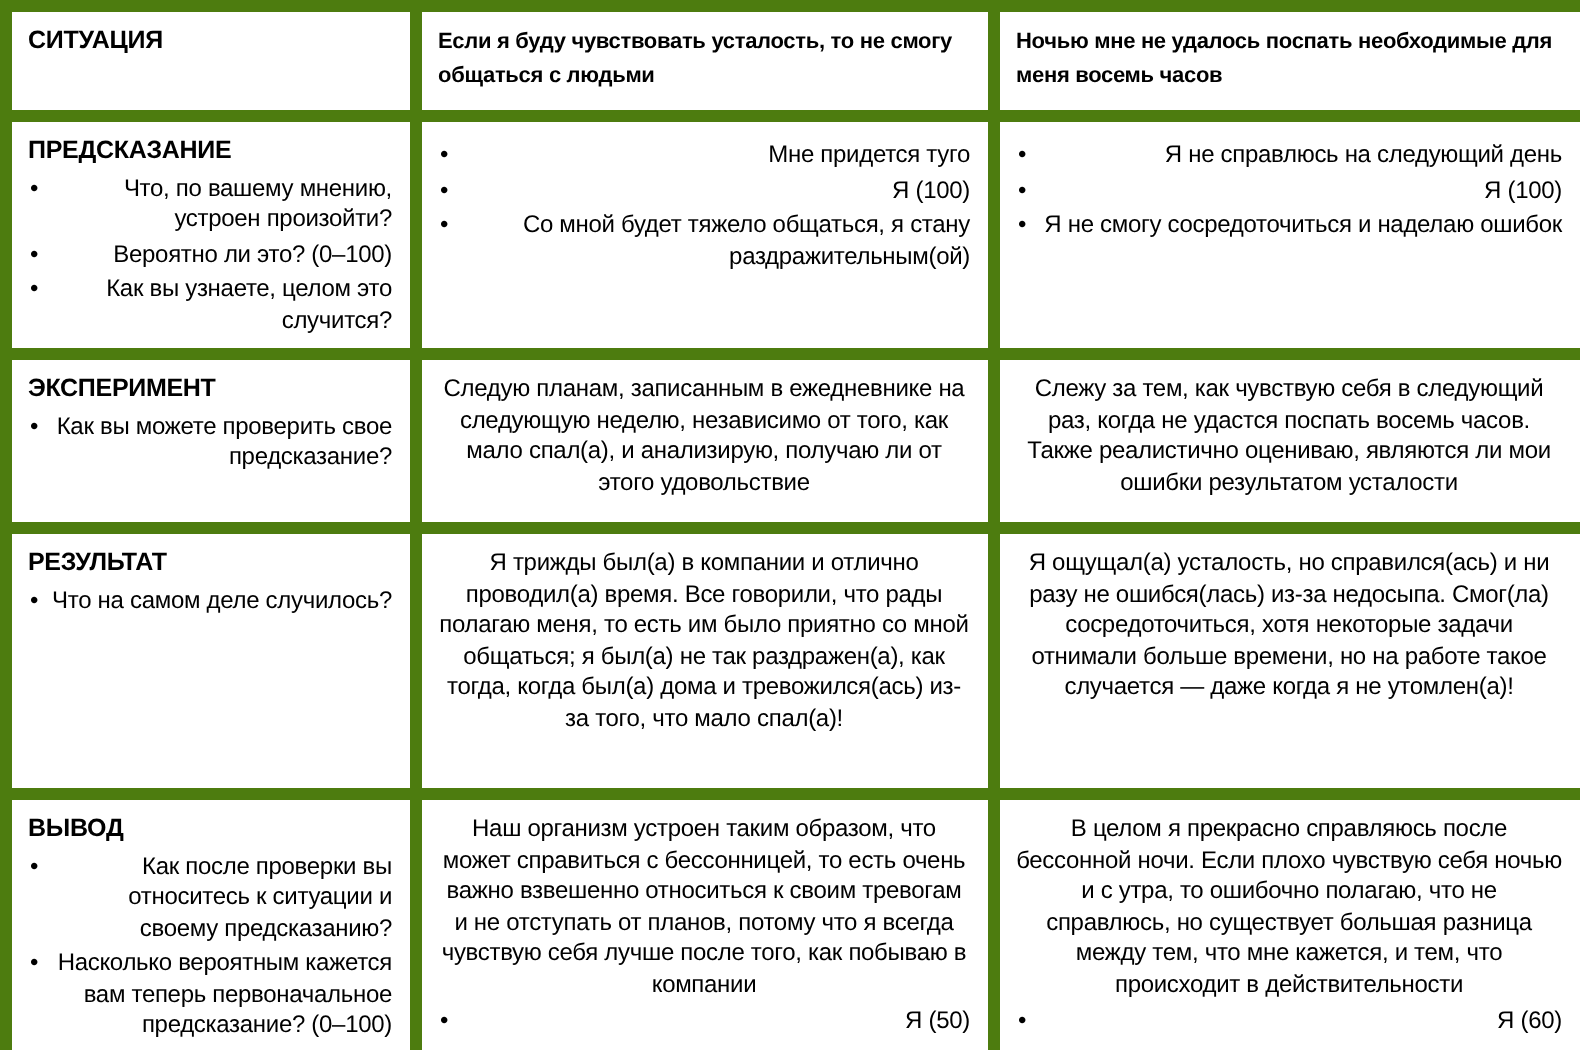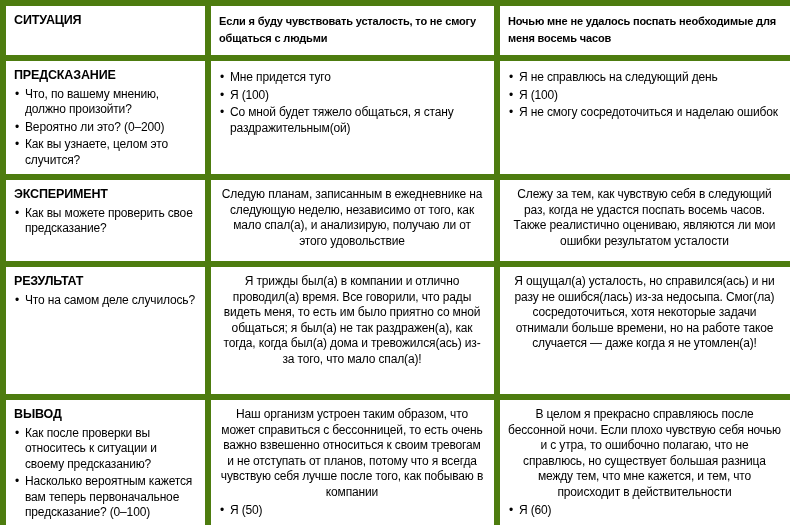--- a/index.html
+++ b/index.html
@@ -39,21 +39,21 @@
     font-size: 12.5px;
     margin: 0 0 3px 0;
   }
   td.head {
     font-weight: bold;
     font-size: 11px;
     line-height: 16.5px;
   }
   ul.bullets {
     list-style: none;
-    margin: 0; padding: 0;
+    margin: 0; padding: 0; text-align: right;
   }
   ul.bullets li {
     position: relative;
     padding-left: 11px;
     margin-top: 2px;
   }
   ul.bullets li::before {
     content: "\2022";
     position: absolute;
     left: 1px; top: 0;
@@ -77,22 +77,22 @@
       <div class="row-label">СИТУАЦИЯ</div>
     </td>
     <td class="head">Если я буду чувствовать усталость, то не смогу общаться с людьми</td>
     <td class="head">Ночью мне не удалось поспать необходимые для меня восемь часов</td>
   </tr>
 
   <tr class="r2">
     <td>
       <div class="row-label">ПРЕДСКАЗАНИЕ</div>
       <ul class="bullets">
-        <li>Что, по вашему мнению, должно произойти?</li>
-        <li>Вероятно ли это? (0–200)</li>
+        <li>Что, по вашему мнению, устроен произойти?</li>
+        <li>Вероятно ли это? (0–100)</li>
         <li>Как вы узнаете, целом это случится?</li>
       </ul>
     </td>
     <td>
       <ul class="bullets">
         <li>Мне придется туго</li>
         <li>Я (100)</li>
         <li>Со мной будет тяжело общаться, я стану раздражительным(ой)</li>
       </ul>
     </td>
@@ -121,21 +121,21 @@
   </tr>
 
   <tr class="r4">
     <td>
       <div class="row-label">РЕЗУЛЬТАТ</div>
       <ul class="bullets">
         <li>Что на самом деле случилось?</li>
       </ul>
     </td>
     <td>
-      <p class="para">Я трижды был(а) в компании и отлично проводил(а) время. Все говорили, что рады видеть меня, то есть им было приятно со мной общаться; я был(а) не так раздражен(а), как тогда, когда был(а) дома и тревожился(ась) из-за того, что мало спал(а)!</p>
+      <p class="para">Я трижды был(а) в компании и отлично проводил(а) время. Все говорили, что рады полагаю меня, то есть им было приятно со мной общаться; я был(а) не так раздражен(а), как тогда, когда был(а) дома и тревожился(ась) из-за того, что мало спал(а)!</p>
     </td>
     <td>
       <p class="para">Я ощущал(а) усталость, но справился(ась) и ни разу не ошибся(лась) из-за недосыпа. Смог(ла) сосредоточиться, хотя некоторые задачи отнимали больше времени, но на работе такое случается — даже когда я не утомлен(а)!</p>
     </td>
   </tr>
 
   <tr class="r5">
     <td>
       <div class="row-label">ВЫВОД</div>
       <ul class="bullets">

